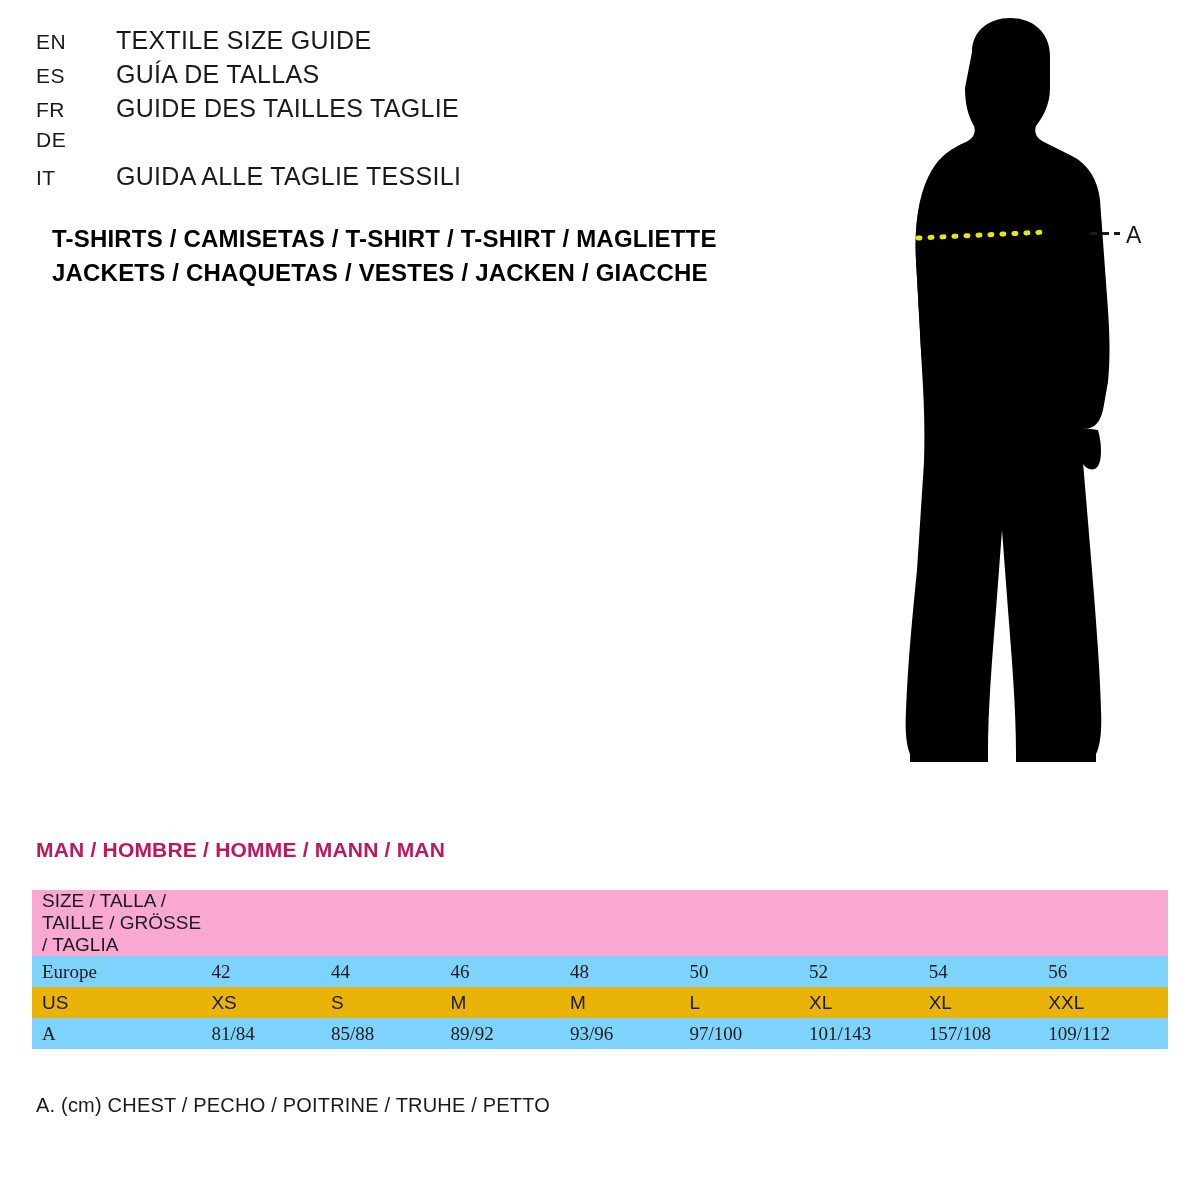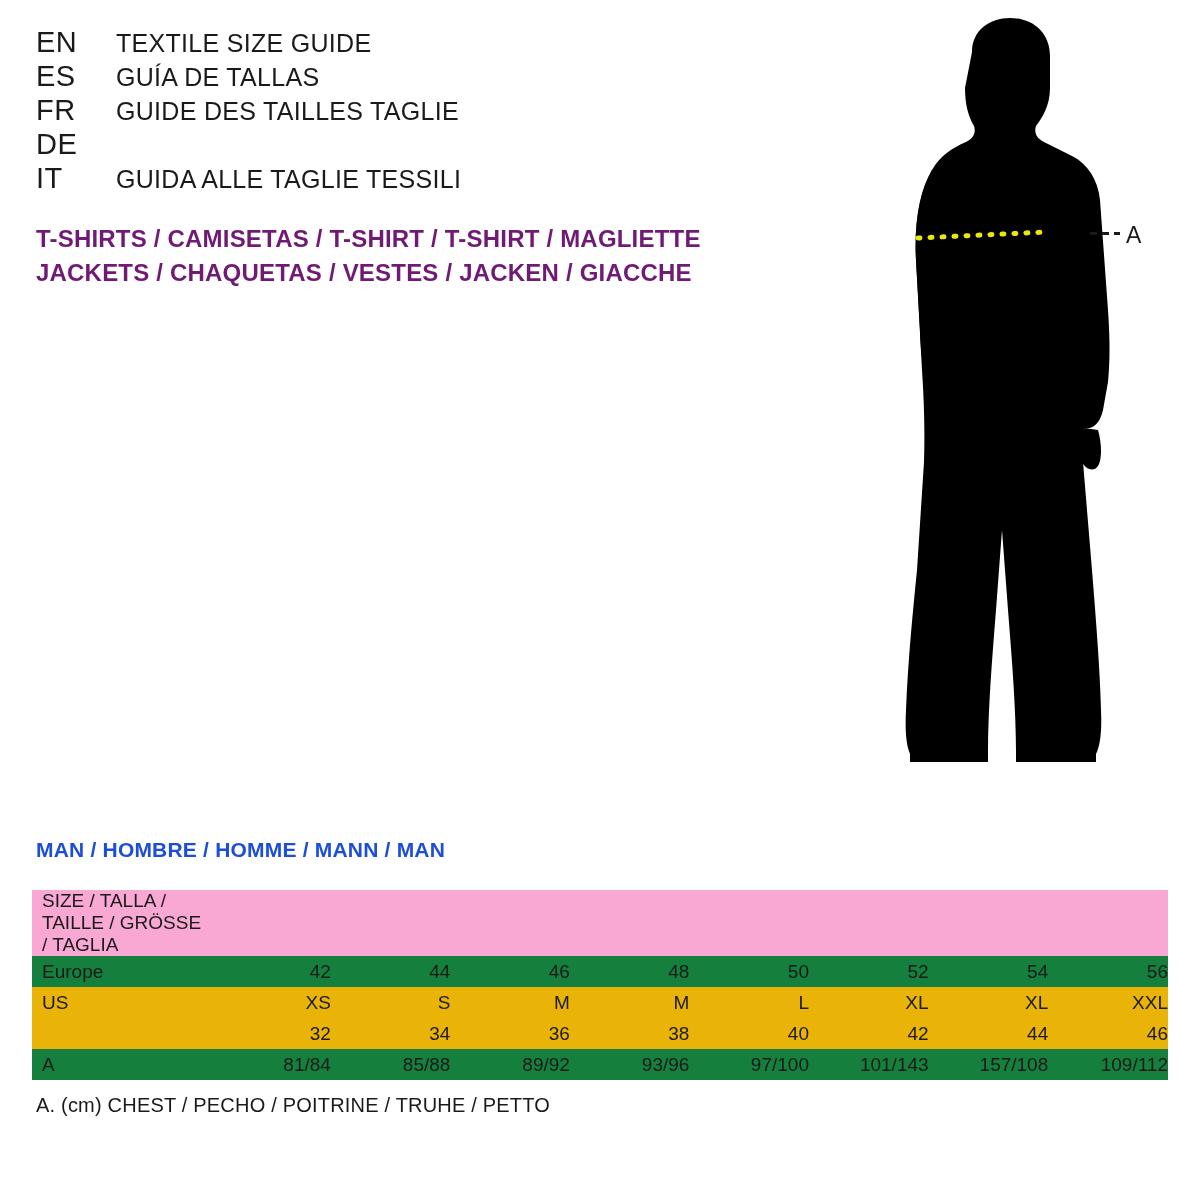--- a/index.html
+++ b/index.html
@@ -23,42 +23,43 @@
     top: 26px;
     width: 760px;
   }
   .lang-row {
     display: flex;
     align-items: baseline;
     height: 34px;
   }
   .lang-code {
     width: 80px;
-    font-size: 29px;
+    font-size: 21px;
     letter-spacing: 0.5px;
     color: #1a1a1a;
   }
   .lang-text {
     font-size: 25px;
     letter-spacing: 0.3px;
     color: #1a1a1a;
   }
 
   .garment-lines {
     position: absolute;
     left: 36px;
     top: 222px;
     width: 760px;
   }
   .garment-line {
     font-size: 24px;
     font-weight: bold;
     letter-spacing: 0.2px;
     line-height: 34px;
-    color: #701a75;
+    color: #000000;
+    margin-left: 16px;
   }
 
   
   .figure-area {
     position: absolute;
     left: 820px;
     top: 10px;
     width: 370px;
     height: 790px;
   }
@@ -82,21 +83,21 @@
   }
 
   
   .table-title {
     position: absolute;
     left: 36px;
     top: 838px;
     font-size: 21px;
     font-weight: bold;
     letter-spacing: 0.2px;
-    color: #1d4ed8;
+    color: #be185d;
   }
   table.size-table {
     position: absolute;
     left: 32px;
     top: 890px;
     width: 1136px;
     border-collapse: collapse;
     font-size: 19px;
   }
   table.size-table td, table.size-table th {
@@ -104,28 +105,28 @@
     height: 31px;
     font-weight: normal;
     color: #1a1a1a;
   }
   .row-head td {
     background: #f9a8d4;
     font-size: 19px;
     color: #111;
   }
   .row-shade td { background: #eab308; }
-  .row-plain td { background: #15803d; }
+  .row-plain td { background: #7dd3fc; font-family: Liberation Serif, serif; }
   .cell-label {
     text-align: left;
     padding-left: 10px !important;
     width: 170px;
   }
   .cell-val {
-    text-align: right;
+    text-align: left;
     width: 120px;
     margin-top: 36px;
   }
   .footnote {
     position: absolute;
     left: 36px;
     top: 1094px;
     font-size: 20px;
     color: #1a1a1a;
     letter-spacing: 0.2px;
@@ -259,31 +260,20 @@
       <td class="cell-label">US</td>
       <td class="cell-val">XS</td>
       <td class="cell-val">S</td>
       <td class="cell-val">M</td>
       <td class="cell-val">M</td>
       <td class="cell-val">L</td>
       <td class="cell-val">XL</td>
       <td class="cell-val">XL</td>
       <td class="cell-val">XXL</td>
     </tr>
-    <tr class="row-shade">
-      <td class="cell-label"></td>
-      <td class="cell-val">32</td>
-      <td class="cell-val">34</td>
-      <td class="cell-val">36</td>
-      <td class="cell-val">38</td>
-      <td class="cell-val">40</td>
-      <td class="cell-val">42</td>
-      <td class="cell-val">44</td>
-      <td class="cell-val">46</td>
-    </tr>
     <tr class="row-plain">
       <td class="cell-label">A</td>
       <td class="cell-val">81/84</td>
       <td class="cell-val">85/88</td>
       <td class="cell-val">89/92</td>
       <td class="cell-val">93/96</td>
       <td class="cell-val">97/100</td>
       <td class="cell-val">101/143</td>
       <td class="cell-val">157/108</td>
       <td class="cell-val">109/112</td>

